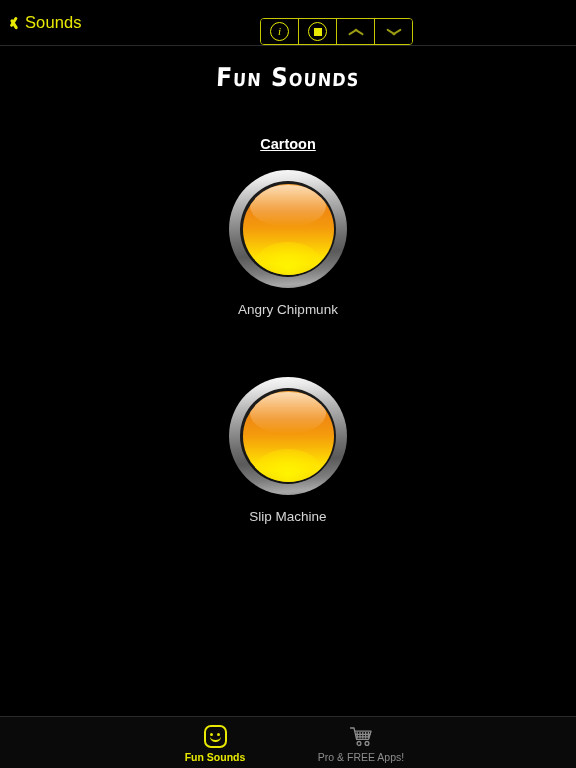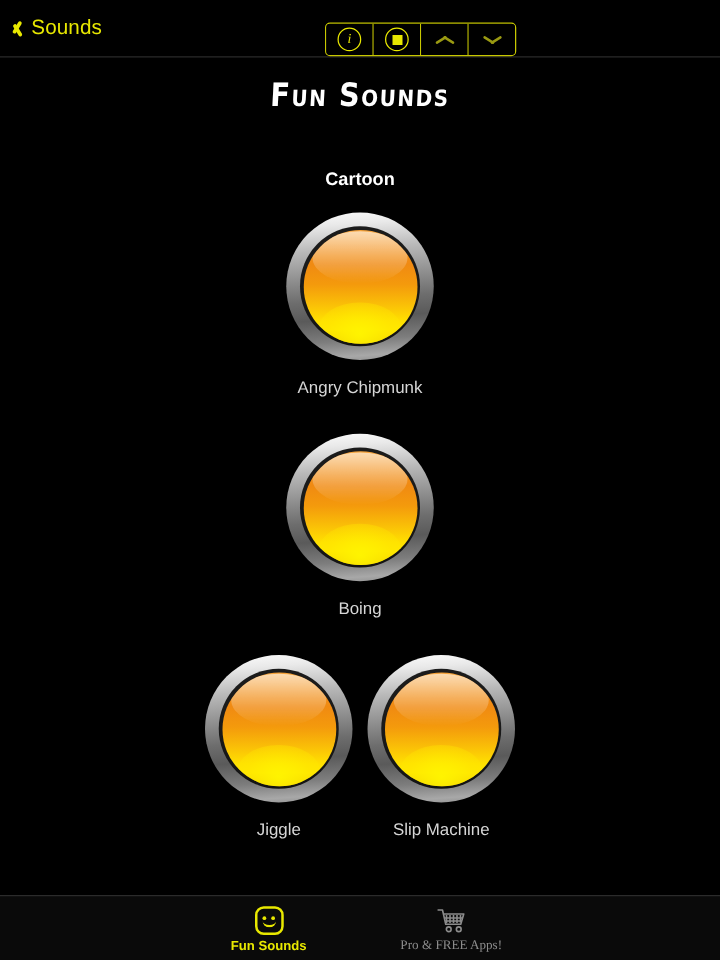--- a/index.html
+++ b/index.html
@@ -153,20 +153,21 @@
   
   #section-header {
     position: absolute;
     top: 136px;
     left: 0;
     width: 576px;
     text-align: center;
     font-size: 14.5px;
     font-weight: bold;
     color: #ffffff;
+    text-decoration: underline;
   }
 
   
   #sound-grid {
     position: absolute;
     top: 170px;
     left: 0;
     width: 576px;
   }
   .sound-row {
@@ -288,21 +289,21 @@
     align-items: center;
     gap: 3px;
     cursor: pointer;
     padding-top: 3px;
   }
   .tab-label {
     font-size: 10.5px;
     font-weight: bold;
   }
   .tab-item.active .tab-label { color: #e8e800; }
-  .tab-item.inactive .tab-label { color: #8c8c8c; font-weight: normal; font-family: Liberation Serif, serif; }
+  .tab-item.inactive .tab-label { color: #8c8c8c; font-weight: normal; }
 
   .smiley-icon {
     width: 23px; height: 23px;
     border: 2px solid #e8e800;
     border-radius: 7px;
     position: relative;
     box-sizing: border-box;
   }
   .smiley-icon .eye {
     position: absolute;
@@ -372,41 +373,23 @@
         <div class="btn-face">
           <div class="btn-glow"></div>
           <div class="btn-gloss"></div>
         </div>
       </div>
       <div class="sound-label">Angry Chipmunk</div>
     </div>
   </div>
 
   <div class="sound-row">
-    <div class="sound-cell">
-      <div class="sound-button">
-        <div class="btn-face">
-          <div class="btn-glow"></div>
-          <div class="btn-gloss"></div>
-        </div>
-      </div>
-      <div class="sound-label">Boing</div>
-    </div>
   </div>
 
   <div class="sound-row">
-    <div class="sound-cell">
-      <div class="sound-button">
-        <div class="btn-face">
-          <div class="btn-glow"></div>
-          <div class="btn-gloss"></div>
-        </div>
-      </div>
-      <div class="sound-label">Jiggle</div>
-    </div>
     <div class="sound-cell">
       <div class="sound-button">
         <div class="btn-face">
           <div class="btn-glow"></div>
           <div class="btn-gloss"></div>
         </div>
       </div>
       <div class="sound-label">Slip Machine</div>
     </div>
   </div>

